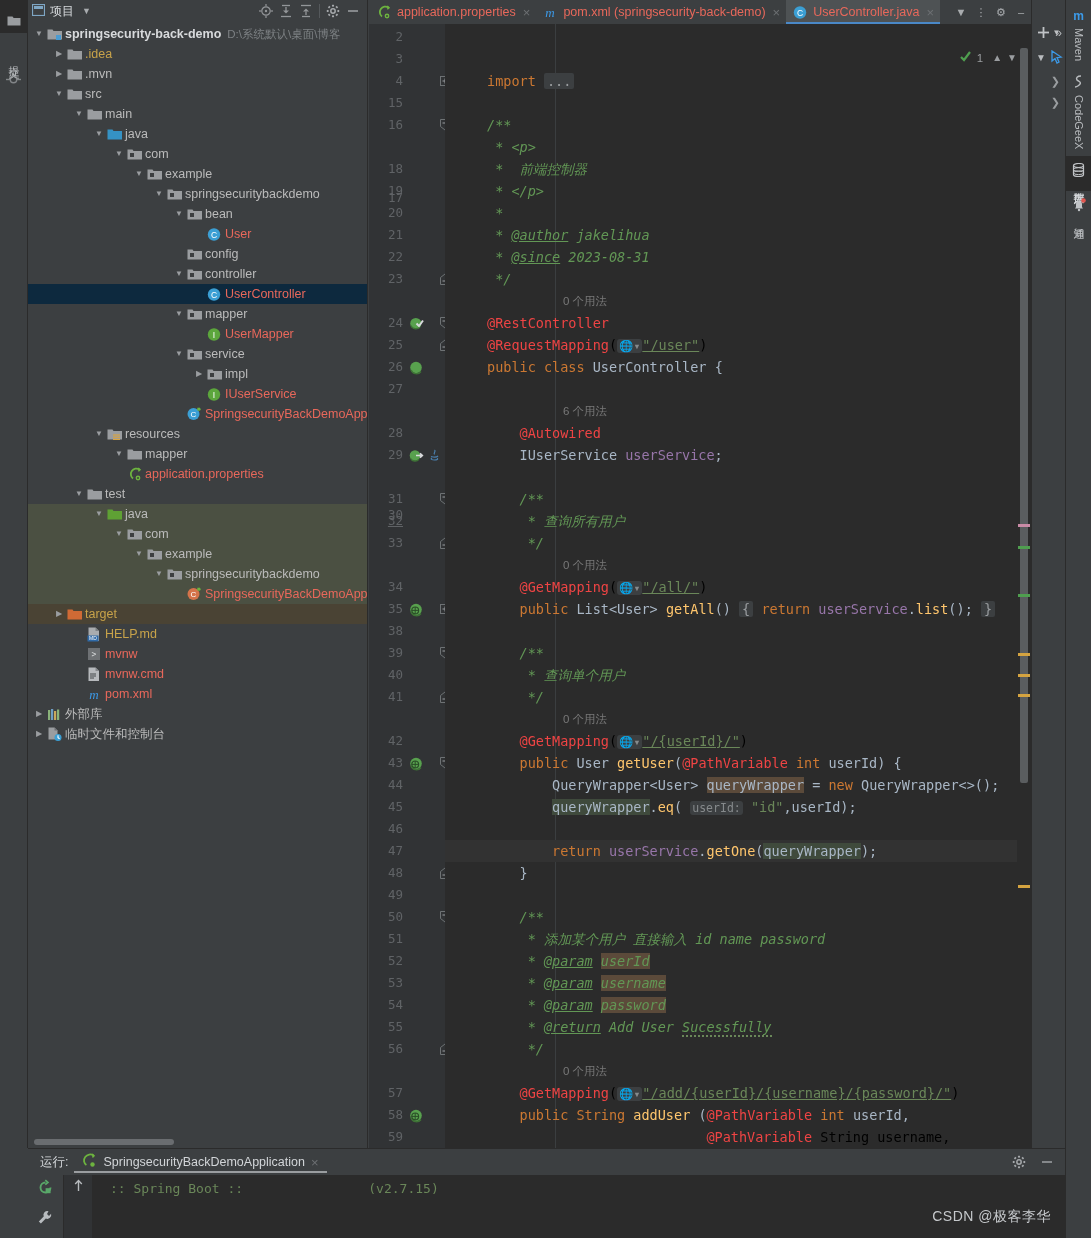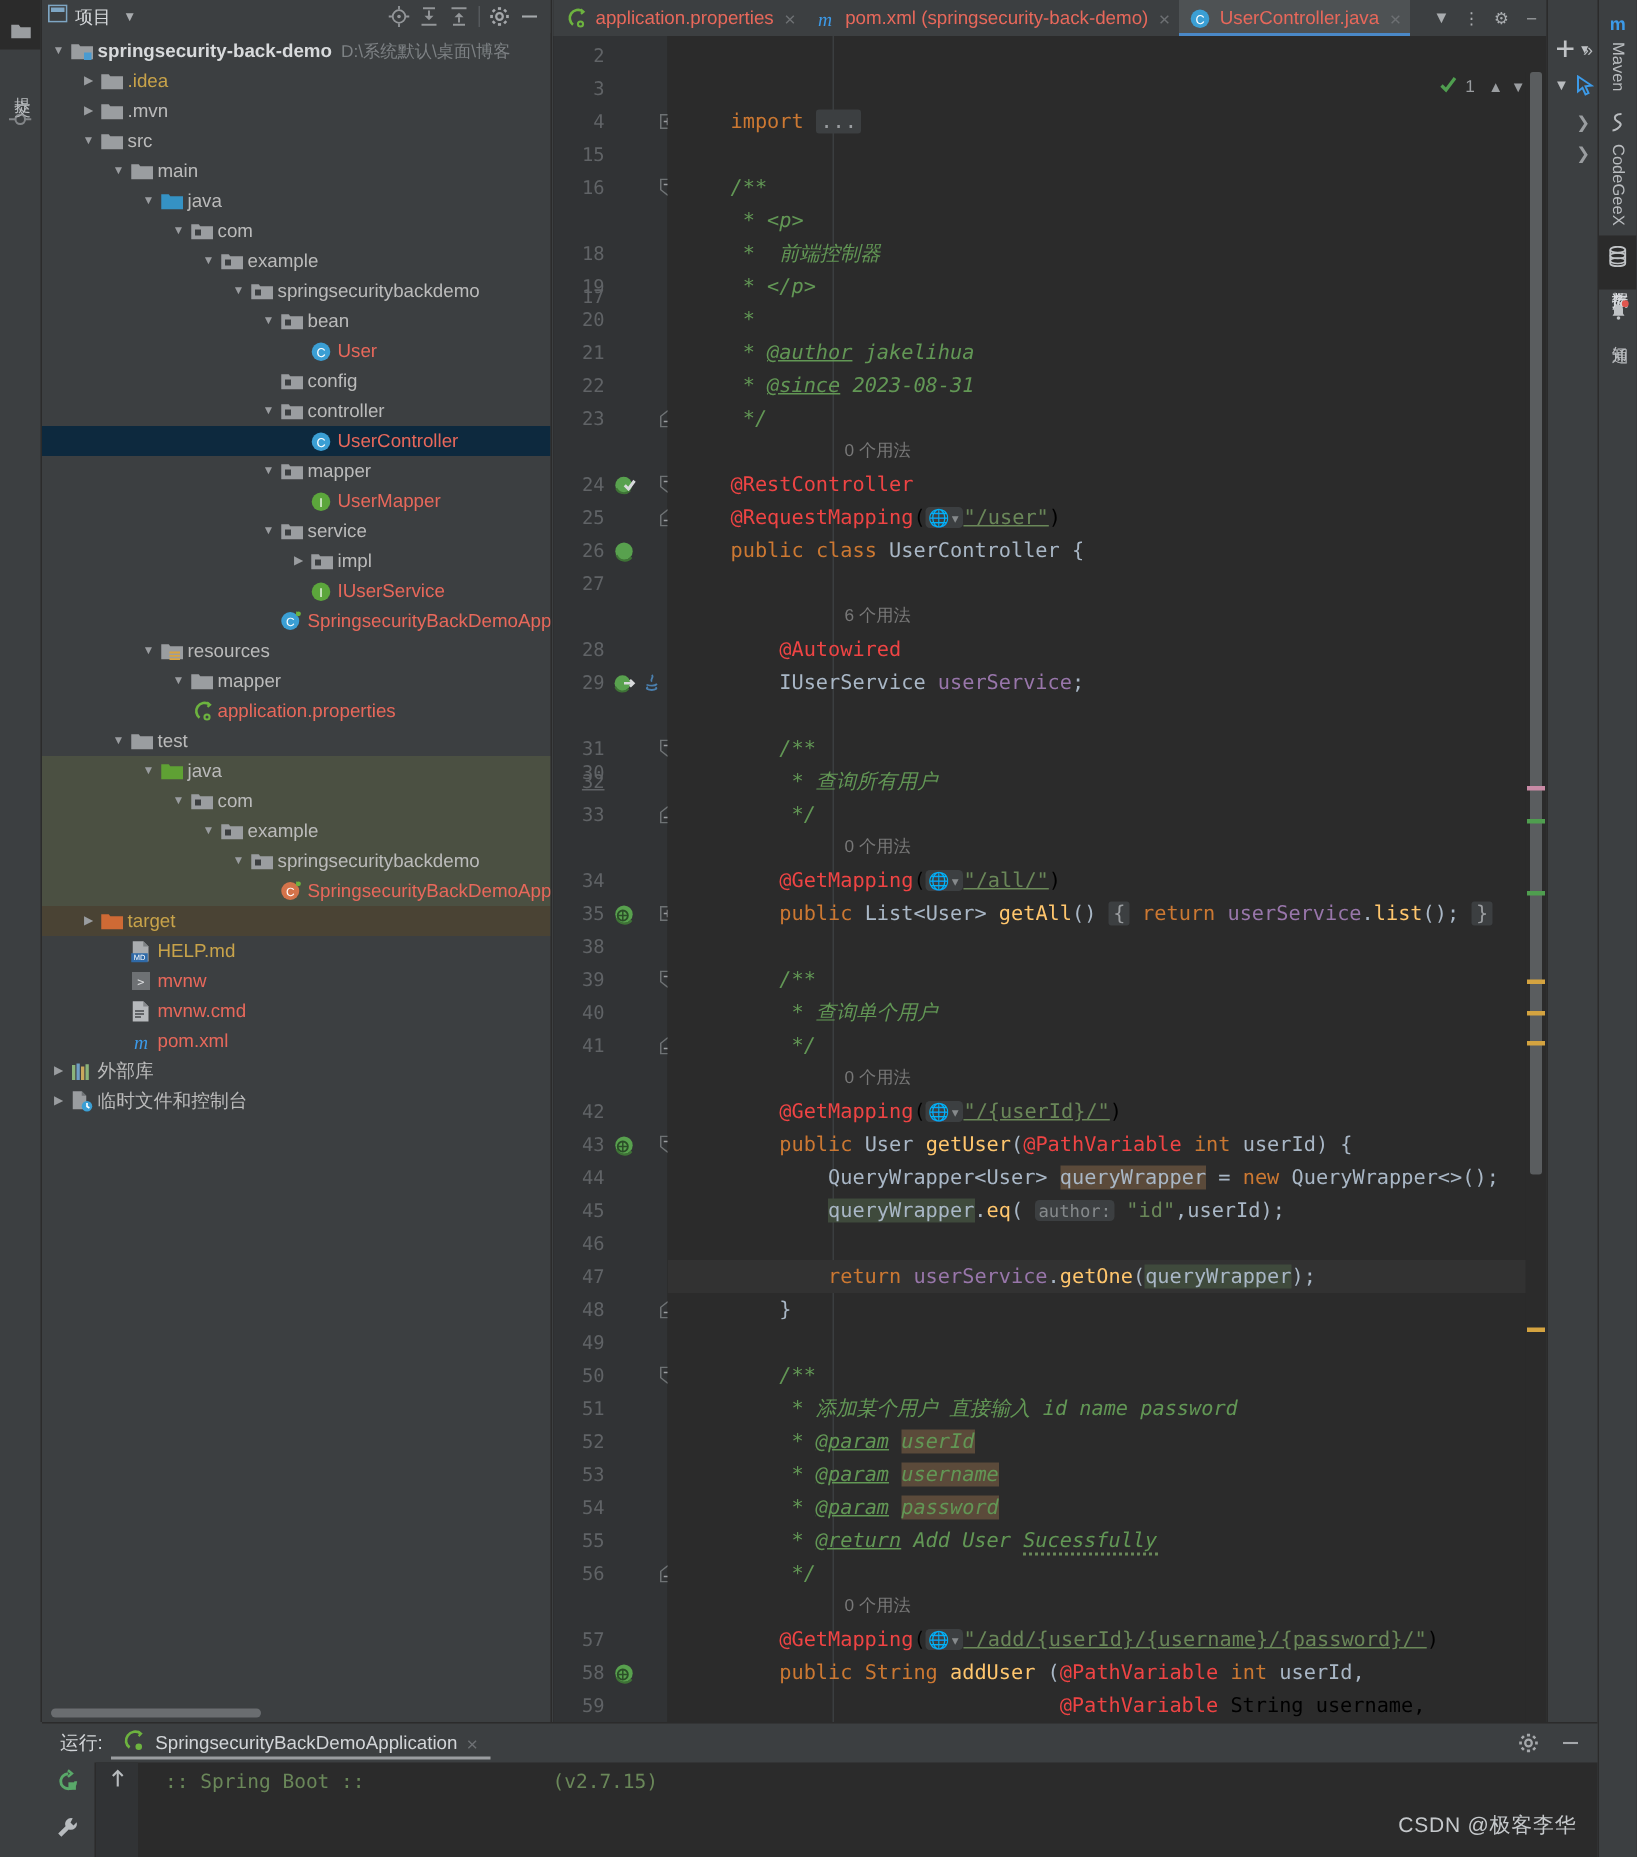--- a/index.html
+++ b/index.html
@@ -935,21 +935,21 @@
           <div class="cl" style="top: 552px; left: 42px;">    <span class="an">@GetMapping</span>(<span class="hint">🌐▾</span><span class="st ul">"/all/"</span>)</div>
           <div class="cl" style="top: 574px; left: 42px;">    <span class="k">public</span> <span class="id">List</span><span class="id">&lt;</span><span class="id">User</span><span class="id">&gt;</span> <span class="fn">getAll</span><span class="id">(</span><span class="id">)</span> <span class="foldbox">{</span> <span class="k">return</span> <span class="fld">userService</span><span class="id">.</span><span class="fn">list</span><span class="id">(</span><span class="id">)</span><span class="id">;</span> <span class="foldbox">}</span></div>
           <div class="cl" style="top: 596px; left: 42px;"></div>
           <div class="cl" style="top: 618px; left: 42px;"><span class="cm">    /**</span></div>
           <div class="cl" style="top: 640px; left: 42px;"><span class="cm">     * 查询单个用户</span></div>
           <div class="cl" style="top: 662px; left: 42px;"><span class="cm">     */</span></div>
           <div class="cl usg" style="top: 684px; left: 118px;">0 个用法</div>
           <div class="cl" style="top: 706px; left: 42px;">    <span class="an">@GetMapping</span>(<span class="hint">🌐▾</span><span class="st ul">"/{userId}/"</span>)</div>
           <div class="cl" style="top: 728px; left: 42px;">    <span class="k">public</span> <span class="id">User</span> <span class="fn">getUser</span><span class="id">(</span><span class="an">@PathVariable</span> <span class="k">int</span> <span class="id">userId</span><span class="id">)</span> <span class="id">{</span></div>
           <div class="cl" style="top: 750px; left: 42px;">        <span class="id">QueryWrapper</span><span class="id">&lt;</span><span class="id">User</span><span class="id">&gt;</span> <span class="id hl-w">queryWrapper</span> <span class="id">=</span> <span class="k">new</span> <span class="id">QueryWrapper</span><span class="id">&lt;</span><span class="id">&gt;</span><span class="id">(</span><span class="id">)</span><span class="id">;</span></div>
-          <div class="cl" style="top: 772px; left: 42px;">        <span class="id hl-g">queryWrapper</span><span class="id">.</span><span class="fn">eq</span><span class="id">(</span> <span class="hint">author:</span> <span class="st">"id"</span><span class="id">,</span><span class="id">userId</span><span class="id">)</span><span class="id">;</span></div>
+          <div class="cl" style="top: 772px; left: 42px;">        <span class="id hl-g">queryWrapper</span><span class="id">.</span><span class="fn">eq</span><span class="id">(</span> <span class="hint">userId:</span> <span class="st">"id"</span><span class="id">,</span><span class="id">userId</span><span class="id">)</span><span class="id">;</span></div>
           <div class="cl" style="top: 794px; left: 42px;"></div>
           <div class="curline" style="top: 816px;"></div>
           <div class="cl" style="top: 816px; left: 42px;">        <span class="k">return</span> <span class="fld">userService</span><span class="id">.</span><span class="fn">getOne</span><span class="id">(</span><span class="id hl-g">queryWrapper</span><span class="id">)</span><span class="id">;</span></div>
           <div class="cl" style="top: 838px; left: 42px;">    <span class="id">}</span></div>
           <div class="cl" style="top: 860px; left: 42px;"></div>
           <div class="cl" style="top: 882px; left: 42px;"><span class="cm">    /**</span></div>
           <div class="cl" style="top: 904px; left: 42px;"><span class="cm">     * 添加某个用户 直接输入 id name password</span></div>
           <div class="cl" style="top: 926px; left: 42px;"><span class="cm">     * <span class="tg">@param</span> <span class="hl-w">userId</span></span></div>
           <div class="cl" style="top: 948px; left: 42px;"><span class="cm">     * <span class="tg">@param</span> <span class="hl-w">username</span></span></div>
           <div class="cl" style="top: 970px; left: 42px;"><span class="cm">     * <span class="tg">@param</span> <span class="hl-w">password</span></span></div>

